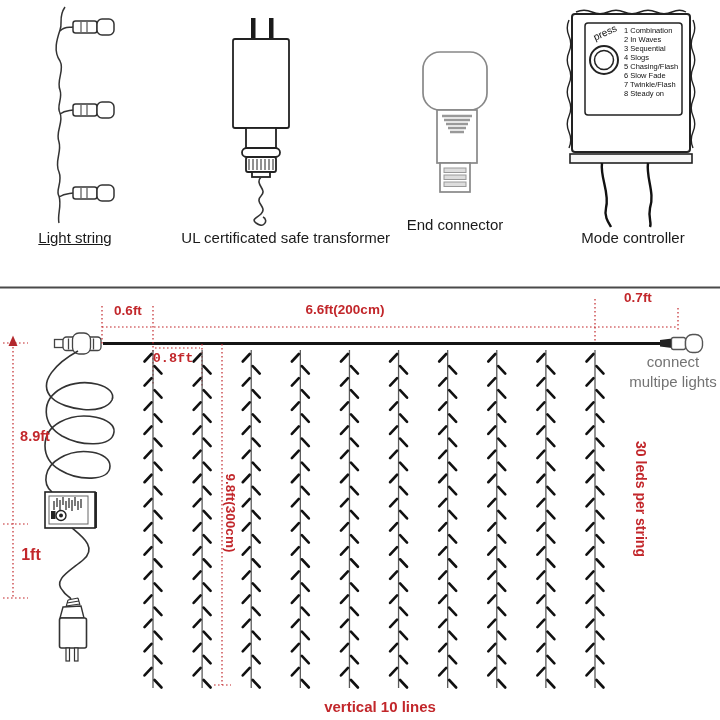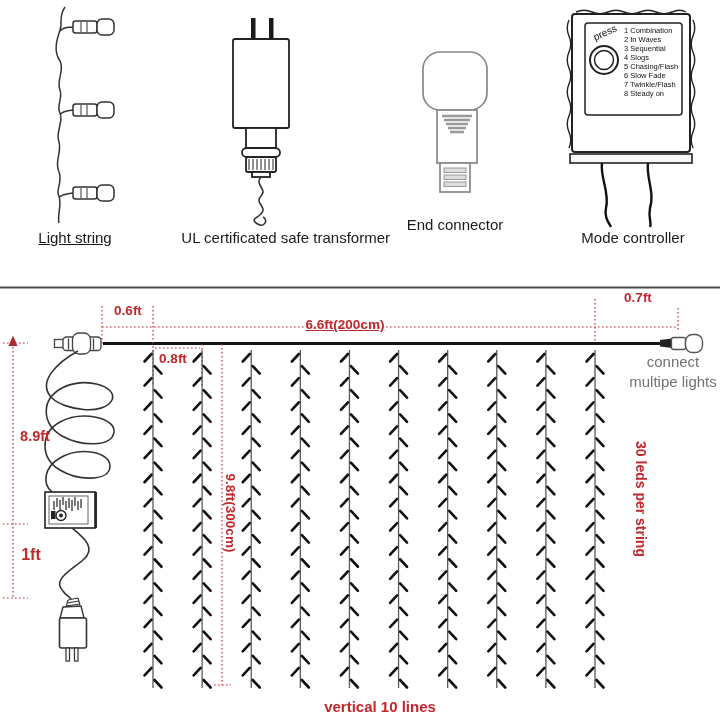--- a/index.html
+++ b/index.html
@@ -456,23 +456,23 @@
         <line x1="593.5" y1="619.6296296296296" x2="586.5" y2="627.1296296296296" stroke="#101010" stroke-width="2.6" stroke-linecap="round"></line>
         <line x1="596.5" y1="631.7037037037037" x2="603.5" y2="639.2037037037037" stroke="#101010" stroke-width="2.6" stroke-linecap="round"></line>
         <line x1="593.5" y1="643.7777777777778" x2="586.5" y2="651.2777777777778" stroke="#101010" stroke-width="2.6" stroke-linecap="round"></line>
         <line x1="596.5" y1="655.8518518518518" x2="603.5" y2="663.3518518518518" stroke="#101010" stroke-width="2.6" stroke-linecap="round"></line>
         <line x1="593.5" y1="667.9259259259259" x2="586.5" y2="675.4259259259259" stroke="#101010" stroke-width="2.6" stroke-linecap="round"></line>
         <line x1="596.5" y1="680" x2="603.5" y2="687.5" stroke="#101010" stroke-width="2.6" stroke-linecap="round"></line>
       </g>
   </svg>
 
   <div class="red" style="left:100px;top:303px;width:56px;">0.6ft</div>
-  <div class="red" style="left:280px;top:317px;width:130px;text-decoration:underline;">6.6ft(200cm)</div>
+  <div class="red" style="left:280px;top:302px;width:130px;">6.6ft(200cm)</div>
   <div class="red" style="left:610px;top:290px;width:56px;">0.7ft</div>
-  <div class="red" style="left:150px;top:351px;width:46px;">0.8ft</div>
+  <div class="red" style="left:150px;top:351px;width:46px;font-family:Liberation Mono, monospace;">0.8ft</div>
   <div class="red" style="left:14px;top:428px;width:42px;font-size:14.5px;text-align:center;">8.9ft</div>
   <div class="red" style="left:15px;top:546px;width:32px;font-size:16px;">1ft</div>
   <div class="red rot90" style="left:175px;top:505px;width:110px;height:16px;">9.8ft(300cm)</div>
   <div class="red rot90" style="left:581px;top:491px;width:120px;height:16px;font-size:14px;">30 leds per string</div>
   <div class="red" style="left:300px;top:698px;width:160px;font-size:15px;">vertical 10 lines</div>
 
   <div class="note">
     <div>connect</div>
     <div>multipe lights</div>
   </div>

